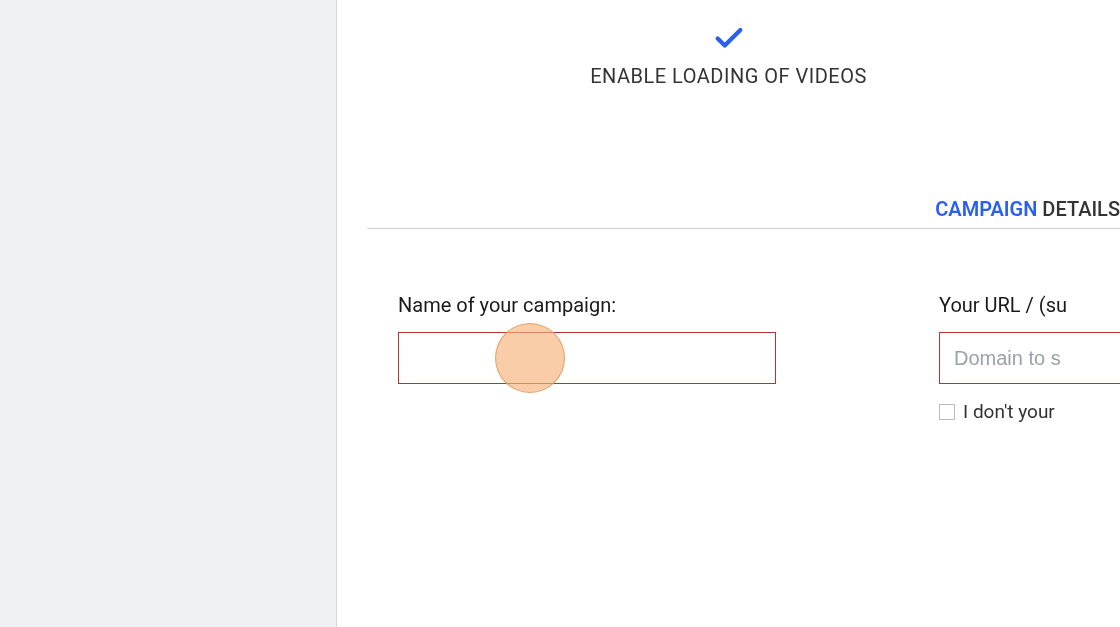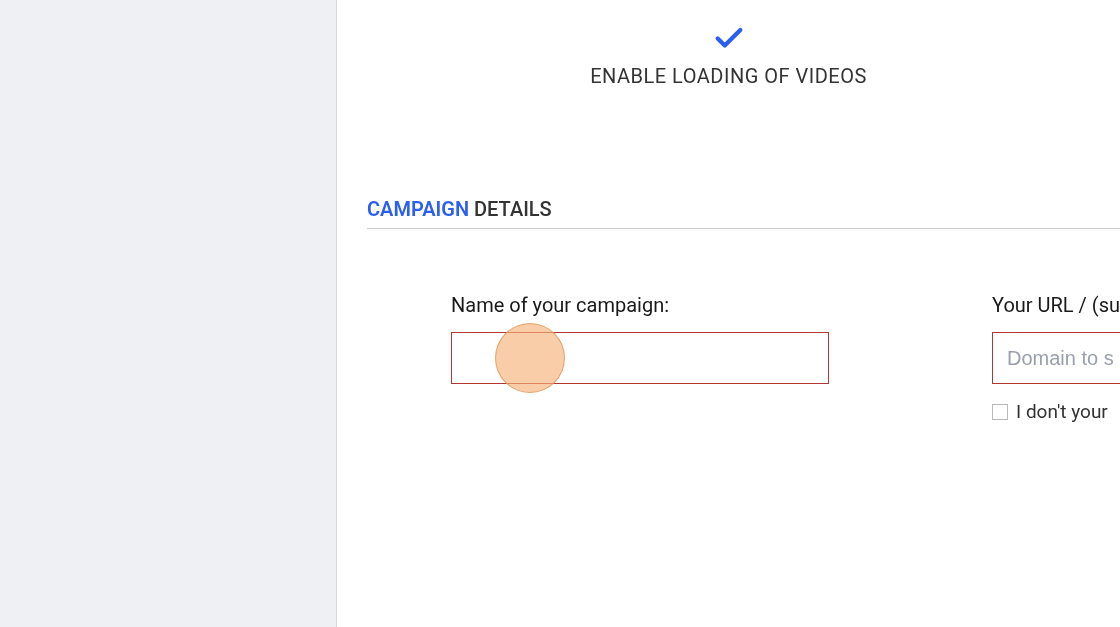--- a/index.html
+++ b/index.html
@@ -47,41 +47,42 @@
     .enable-videos-text {
       font-size: 20px;
       letter-spacing: 0.5px;
       color: #333;
     }
     .section-header {
       position: absolute;
       top: 197px;
       left: 30px;
       right: 0;
+      text-align: right;
     }
     .section-title {
       font-size: 20px;
       font-weight: 500;
       color: #333;
       padding-bottom: 7px;
       border-bottom: 1px solid #cfcfcf;
     }
     .section-title .word-highlight {
       color: #2b5fef;
       font-weight: 600;
     }
     .form-row {
       position: absolute;
       top: 293px;
       left: 0;
       right: 0;
       display: flex;
     }
     .form-group-name {
-      margin-left: 114px;
+      margin-left: 61px;
       width: 378px;
     }
     .form-group-url {
       margin-left: 163px;
     }
     .field-label {
       font-size: 20px;
       color: #1a1a1a;
       margin-bottom: 15px;
       display: block;

